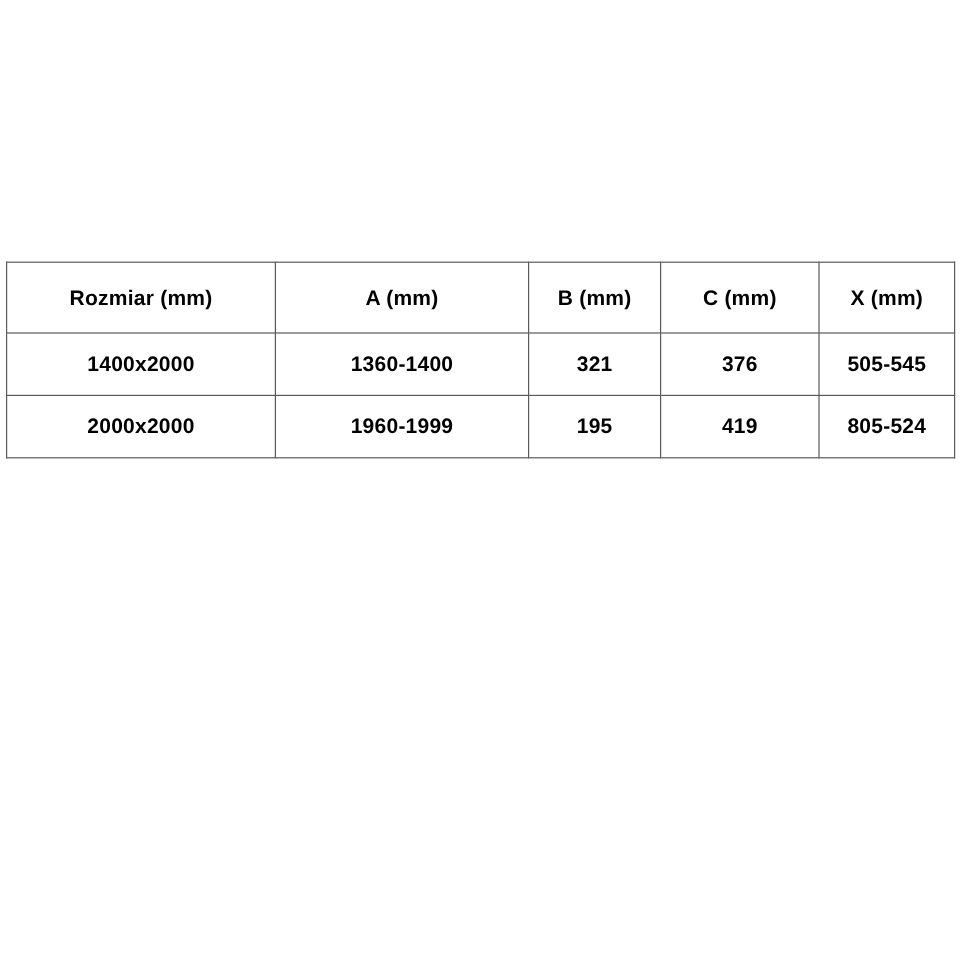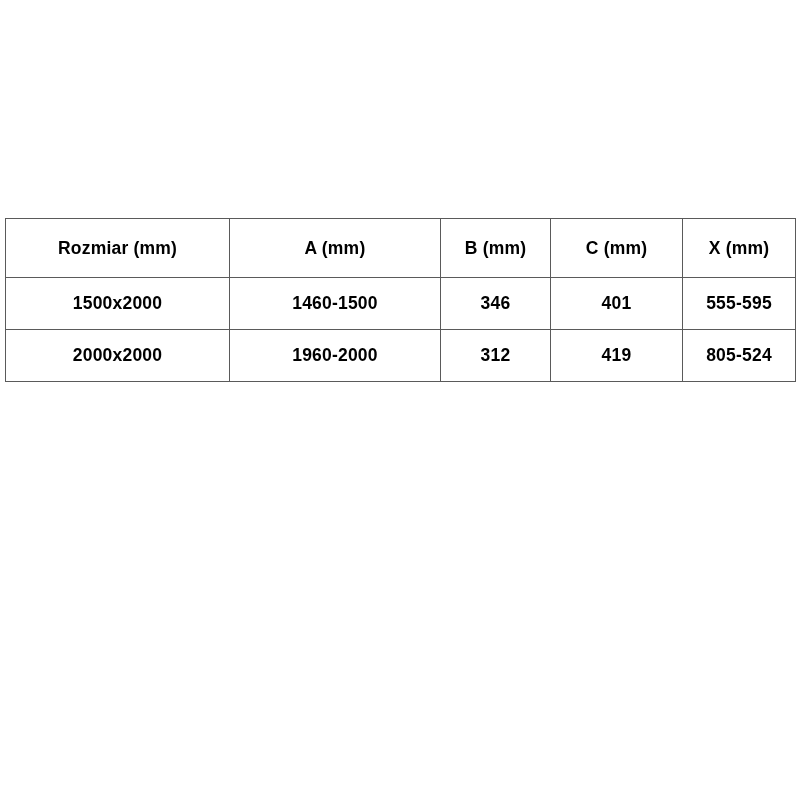--- a/index.html
+++ b/index.html
@@ -74,29 +74,29 @@
         <tr>
           <th>Rozmiar (mm)</th>
           <th>A (mm)</th>
           <th>B (mm)</th>
           <th>C (mm)</th>
           <th>X (mm)</th>
         </tr>
       </thead>
       <tbody>
         <tr>
-          <td>1500x2000</td>
-          <td>1460-1500</td>
-          <td>346</td>
-          <td>401</td>
-          <td>555-595</td>
+          <td>1400x2000</td>
+          <td>1360-1400</td>
+          <td>321</td>
+          <td>376</td>
+          <td>505-545</td>
         </tr>
         <tr>
           <td>2000x2000</td>
-          <td>1960-2000</td>
-          <td>312</td>
+          <td>1960-1999</td>
+          <td>195</td>
           <td>419</td>
           <td>805-524</td>
         </tr>
       </tbody>
     </table>
   </div>
 </div>
 
 </body></html>

